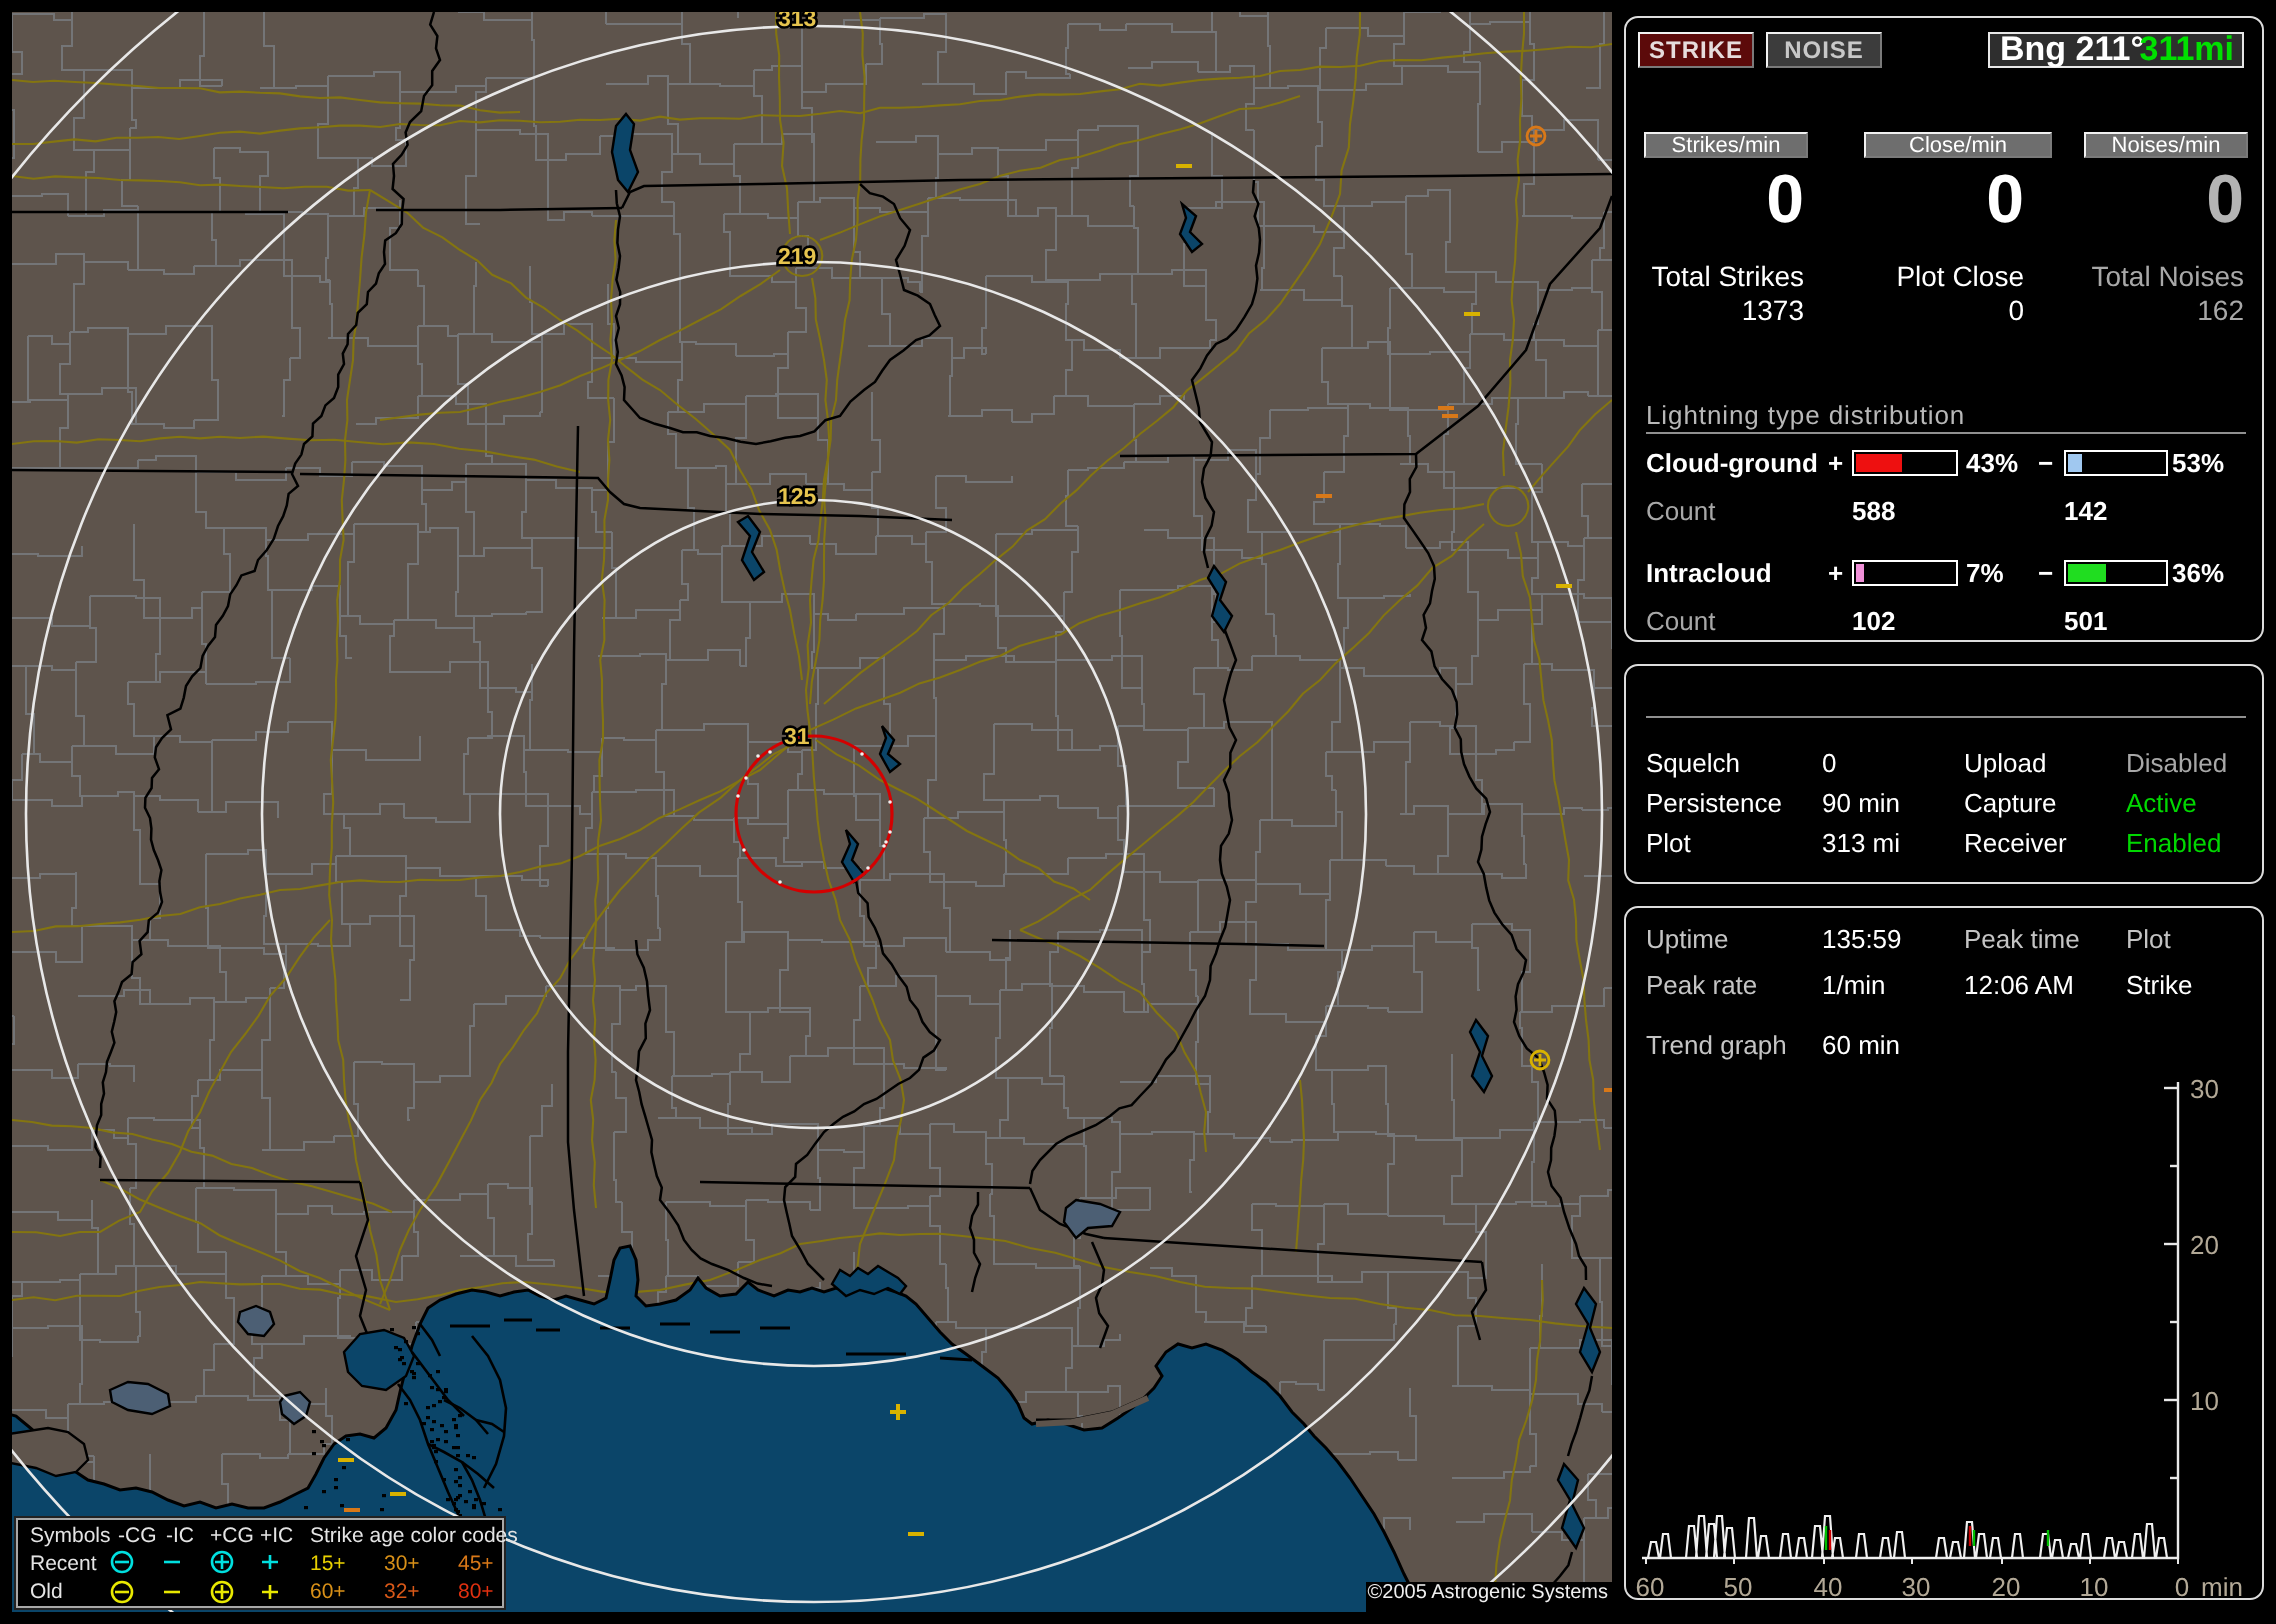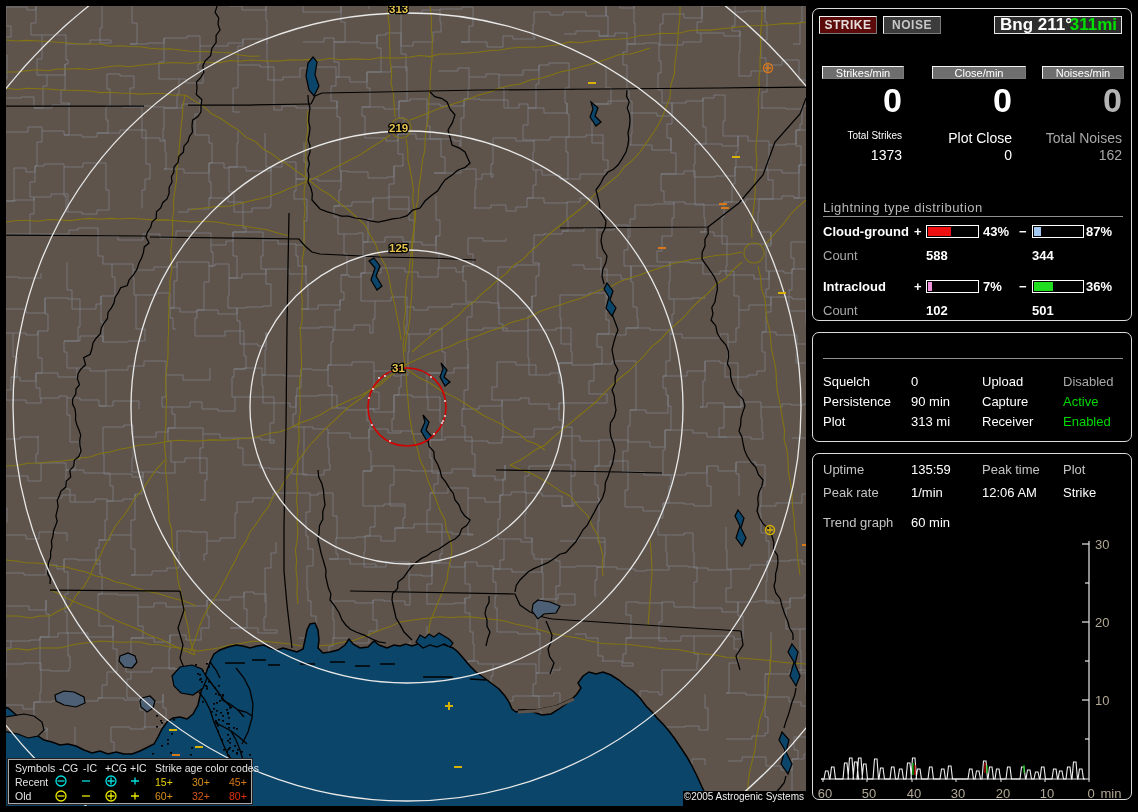--- a/index.html
+++ b/index.html
@@ -271,42 +271,42 @@
 <div class="panel" style="top:8px;height:313px">
 <div class="ab btn3d" style="left:6px;top:7px;width:58px;height:18px;background:#5c0a0a;color:#e6dcdc;font-weight:bold;font-size:12px;line-height:16px;letter-spacing:.5px">STRIKE</div>
 <div class="ab btn3d" style="left:70px;top:7px;width:58px;height:18px;background:#3c3c3c;color:#c8c8c8;font-weight:bold;font-size:12px;line-height:16px;letter-spacing:.5px">NOISE</div>
 <div class="ab" style="left:181px;top:7px;width:128px;height:18px;background:#2e2e2e;border:1px solid #e8e8e8;font-weight:bold;font-size:17px;line-height:16px"><span class="w" style="padding-left:5px">Bng 211°</span><span style="position:absolute;right:4px;color:#00e000">311mi</span></div>
 <div class="ab btn3d grybtn" style="left:9px;top:57px;width:82px;height:13px">Strikes/min</div>
 <div class="ab btn3d grybtn" style="left:119px;top:57px;width:94px;height:13px">Close/min</div>
 <div class="ab btn3d grybtn" style="left:229px;top:57px;width:82px;height:13px">Noises/min</div>
 <div class="ab w" style="right:229px;top:72px;font-size:34px;font-weight:bold">0</div>
 <div class="ab w" style="right:119px;top:72px;font-size:34px;font-weight:bold">0</div>
 <div class="ab" style="right:9px;top:72px;font-size:34px;font-weight:bold;color:#b4b4b4">0</div>
-<div class="ab w" style="right:229px;top:121px;font-size:10px">Total Strikes</div>
+<div class="ab w" style="right:229px;top:121px;font-size:14px">Total Strikes</div>
 <div class="ab w" style="right:119px;top:121px;font-size:14px">Plot Close</div>
 <div class="ab gy" style="right:9px;top:121px;font-size:14px">Total Noises</div>
 <div class="ab w" style="right:229px;top:138px;font-size:14px">1373</div>
 <div class="ab w" style="right:119px;top:138px;font-size:14px">0</div>
 <div class="ab gy" style="right:9px;top:138px;font-size:14px">162</div>
 <div class="ab" style="left:10px;top:191px;font-size:13px;letter-spacing:.45px;color:#b8b8b8">Lightning type distribution</div>
 <div class="ab" style="left:10px;top:207px;width:300px;border-top:1px solid #909090"></div>
 <div class="ab w r13" style="left:10px;top:215px;font-weight:bold">Cloud-ground</div>
 <div class="ab w r13" style="left:101px;top:215px;font-weight:bold">+</div>
 <div class="bar" style="left:113px;top:216px">
       <div class="fill" style="background:#ee1010;width:23px"></div>
     </div>
 <div class="ab w r13" style="left:170px;top:215px;font-weight:bold">43%</div>
 <div class="ab w r13" style="left:206px;top:215px;font-weight:bold">−</div>
 <div class="bar" style="left:219px;top:216px;width:52px">
       <div class="fill" style="background:#a0c8f0;width:7px"></div>
     </div>
-<div class="ab w r13" style="left:273px;top:215px;font-weight:bold">87%</div>
+<div class="ab w r13" style="left:273px;top:215px;font-weight:bold">53%</div>
 <div class="ab gy r13" style="left:10px;top:239px">Count</div>
 <div class="ab w r13" style="left:113px;top:239px;font-weight:bold">588</div>
-<div class="ab w r13" style="left:219px;top:239px;font-weight:bold">344</div>
+<div class="ab w r13" style="left:219px;top:239px;font-weight:bold">142</div>
 <div class="ab w r13" style="left:10px;top:270px;font-weight:bold">Intracloud</div>
 <div class="ab w r13" style="left:101px;top:270px;font-weight:bold">+</div>
 <div class="bar" style="left:113px;top:271px">
       <div class="fill" style="background:#f090d8;width:4px"></div>
     </div>
 <div class="ab w r13" style="left:170px;top:270px;font-weight:bold">7%</div>
 <div class="ab w r13" style="left:206px;top:270px;font-weight:bold">−</div>
 <div class="bar" style="left:219px;top:271px;width:52px">
       <div class="fill" style="background:#20dd20;width:19px"></div>
     </div>

